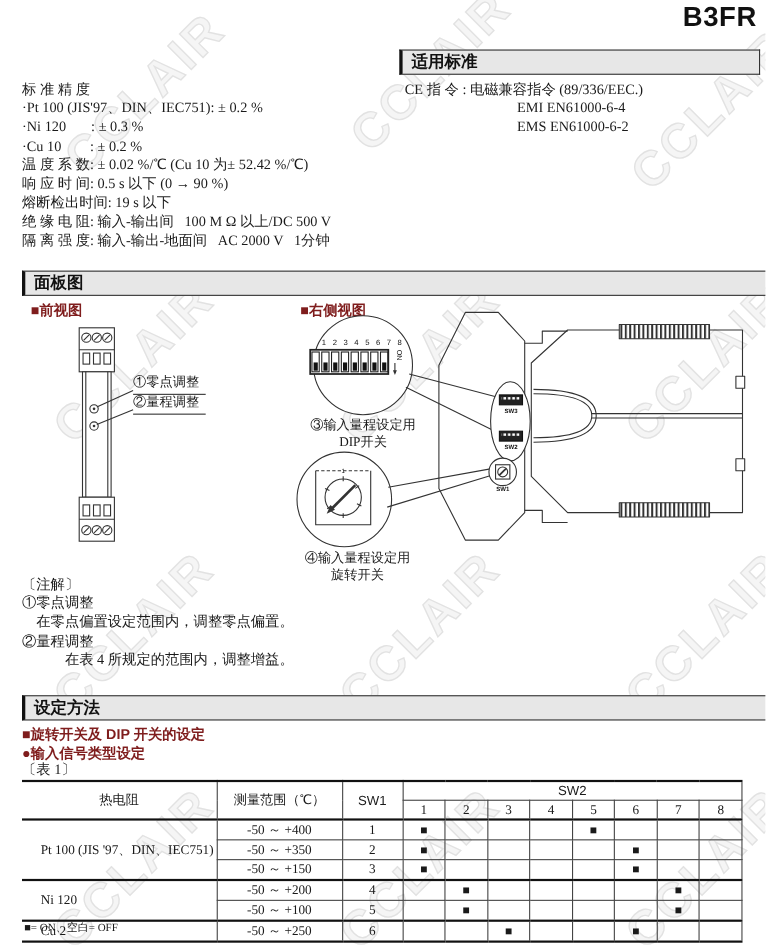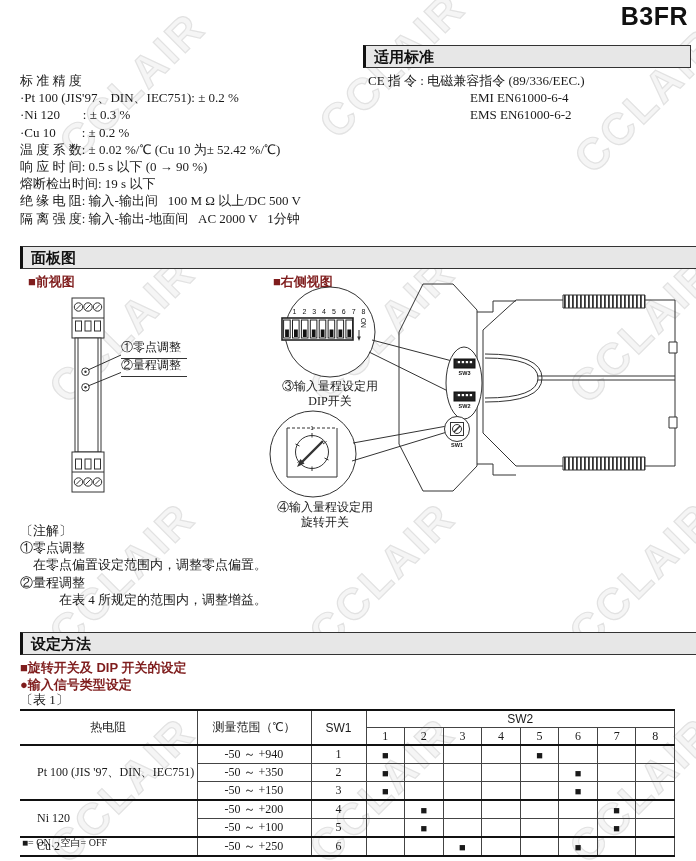--- a/index.html
+++ b/index.html
@@ -257,21 +257,21 @@
       <td class="gb">2</td>
       <td class="gb">3</td>
       <td class="gb">4</td>
       <td class="gb">5</td>
       <td class="gb">6</td>
       <td class="gb">7</td>
       <td class="gb">8</td>
     </tr>
     <tr>
       <td class="noL rtd gb" rowspan="3">Pt 100 (JIS '97、DIN、IEC751)</td>
-      <td>-50 ～ +940</td>
+      <td>-50 ～ +400</td>
       <td>1</td>
       <td class="sq">■</td>
       <td class="sq"></td>
       <td class="sq"></td>
       <td class="sq"></td>
       <td class="sq">■</td>
       <td class="sq"></td>
       <td class="sq"></td>
       <td class="sq"></td>
     </tr>

